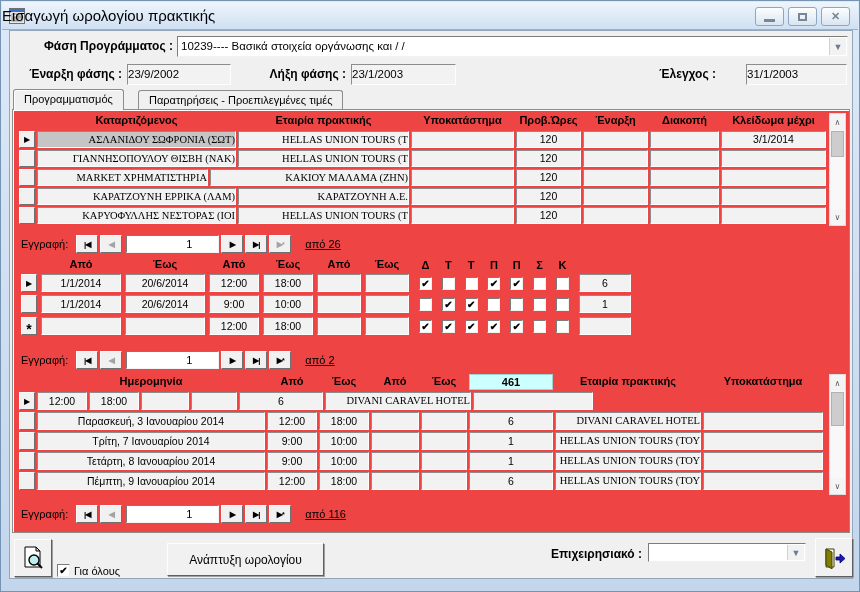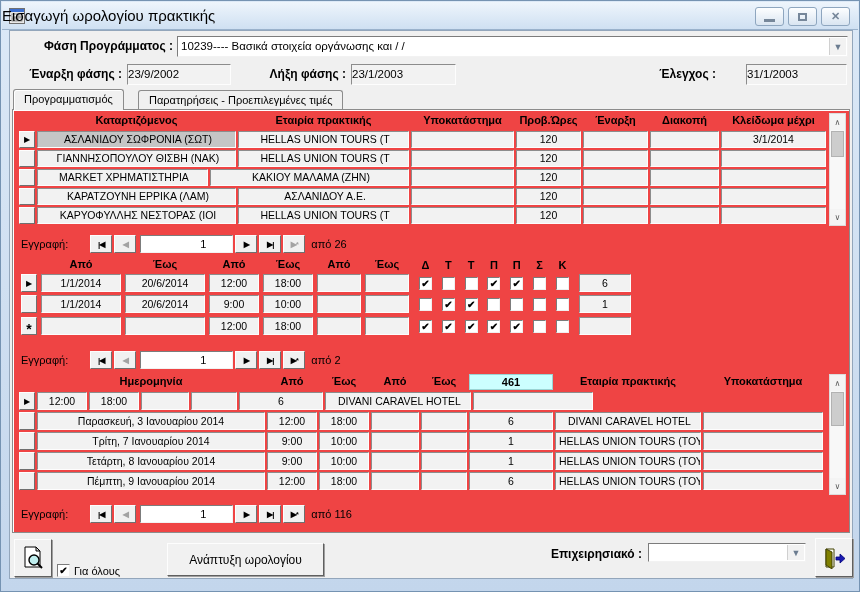--- a/index.html
+++ b/index.html
@@ -48,21 +48,21 @@
   .page { position:absolute; left:2px; top:78px; width:838px; height:424px; background:#ef4444;
           border:1px solid #8c8c8c; box-shadow:inset 1px 1px 0 #fff; z-index:2; }
 
   
   .thead,.trow { display:flex; gap:2px; }
   .thead { height:16px; margin-bottom:2px; }
   .trow { height:17px; margin-bottom:2px; }
   .hcell { font-weight:bold; font-size:11px; text-align:center; line-height:15px; white-space:nowrap; overflow:hidden; }
   .cell { height:17px; line-height:15px; font-size:10.5px; text-align:center; white-space:nowrap;
           overflow:hidden; background:#f2f2f2; border:1px solid; border-color:#8c8c8c #fdfdfd #fdfdfd #8c8c8c; }
-  .al { text-align:center; padding-left:3px; }
+  .al { text-align:right; padding-left:3px;font-family:Liberation Serif, serif; }
   .hl { background:#c5c5c5; }
   .rsel { width:16px; flex:0 0 16px; background:#f1f1f1; border:1px solid;
           border-color:#fdfdfd #6f6f6f #6f6f6f #fdfdfd; display:flex; align-items:center;
           justify-content:center; font-size:8px; }
   .selg { transform:translateY(-0.5px); }
   .star { font-size:14px; font-weight:bold; line-height:8px; padding-top:6px; }
 
   
   .w1{width:199px} .w2{width:171px} .w3{width:103px} .w4{width:65px} .w5{width:65px} .w6{width:69px} .w7{width:105px}
   
@@ -83,29 +83,29 @@
   .checks { width:150px; display:flex; justify-content:space-between; margin-left:6px; margin-right:10px; }
   .dayhdrs { width:150px; display:flex; justify-content:space-between; margin-left:6px; margin-right:10px; }
   .dayh { width:13px; text-align:center; font-size:11px; }
   .cb { width:13px; height:13px; background:#fff; border:1px solid; border-color:#7c7c7c #efefef #efefef #7c7c7c;
         font-size:10px; font-weight:bold; line-height:11px; text-align:center; }
   .mcount { width:52px; height:18px; line-height:16px; text-align:center; font-size:10.5px;
             background:#f2f2f2; border:1px solid; border-color:#8c8c8c #fdfdfd #fdfdfd #8c8c8c; }
 
   
   .nav { position:absolute; display:flex; align-items:center; height:20px; font-size:11px; }
-  .nav-label { margin-right:22px; }
+  .nav-label { margin-right:8px; }
   .nbtn { width:22px; height:18px; margin-right:2px; background:#f1f1f1; border:1px solid;
           border-color:#fdfdfd #6f6f6f #6f6f6f #fdfdfd; font-size:8px; font-weight:bold;
           display:flex; align-items:center; justify-content:center; letter-spacing:-1px; }
   .nbtn.dis { color:#a3a3a3; }
   .ncount { width:93px; height:18px; margin:0 2px; background:#fff; border:1px solid;
             border-color:#7c7c7c #f2f2f2 #f2f2f2 #7c7c7c; text-align:right; padding-right:26px;
             line-height:16px; font-size:11px; }
-  .nav-of { margin-left:4px; }
+  .nav-of { margin-left:12px;text-decoration:underline; }
 
   
   .vsb { position:absolute; width:17px; background:#f8f8f8; border:1px solid #dcdcdc; }
   .sb-btn { position:absolute; left:0; right:0; height:16px; display:flex; align-items:center;
             justify-content:center; color:#5a5a5a; font-size:8px; background:#f4f4f4; }
   .sb-btn.up{top:0} .sb-btn.down{bottom:0}
   .sb-thumb { position:absolute; left:1px; right:1px; background:#cdcdcd; border:1px solid #b2b2b2; }
   .toolbtn { position:absolute; background:#f1f1f1; border:1px solid; border-color:#fdfdfd #5f5f5f #5f5f5f #fdfdfd;
              box-shadow:1px 1px 0 #9f9f9f; display:flex; align-items:center; justify-content:center; }
   .chkrow { position:absolute; display:flex; align-items:center; gap:4px; }
@@ -207,21 +207,21 @@
           <div class="cell w4">120</div>
           <div class="cell w5"></div>
           <div class="cell w6"></div>
           <div class="cell w7"></div>
         </div>
         <div class="trow">
           <div class="rsel">
               <span class="selg"></span>
             </div>
           <div class="cell w1 al">ΚΑΡΑΤΖΟΥΝΗ ΕΡΡΙΚΑ (ΛΑΜ)</div>
-          <div class="cell w2 al">ΑΣΛΑΝΙΔΟΥ Α.Ε.</div>
+          <div class="cell w2 al">ΚΑΡΑΤΖΟΥΝΗ Α.Ε.</div>
           <div class="cell w3"></div>
           <div class="cell w4">120</div>
           <div class="cell w5"></div>
           <div class="cell w6"></div>
           <div class="cell w7"></div>
         </div>
         <div class="trow">
           <div class="rsel">
               <span class="selg"></span>
             </div>

